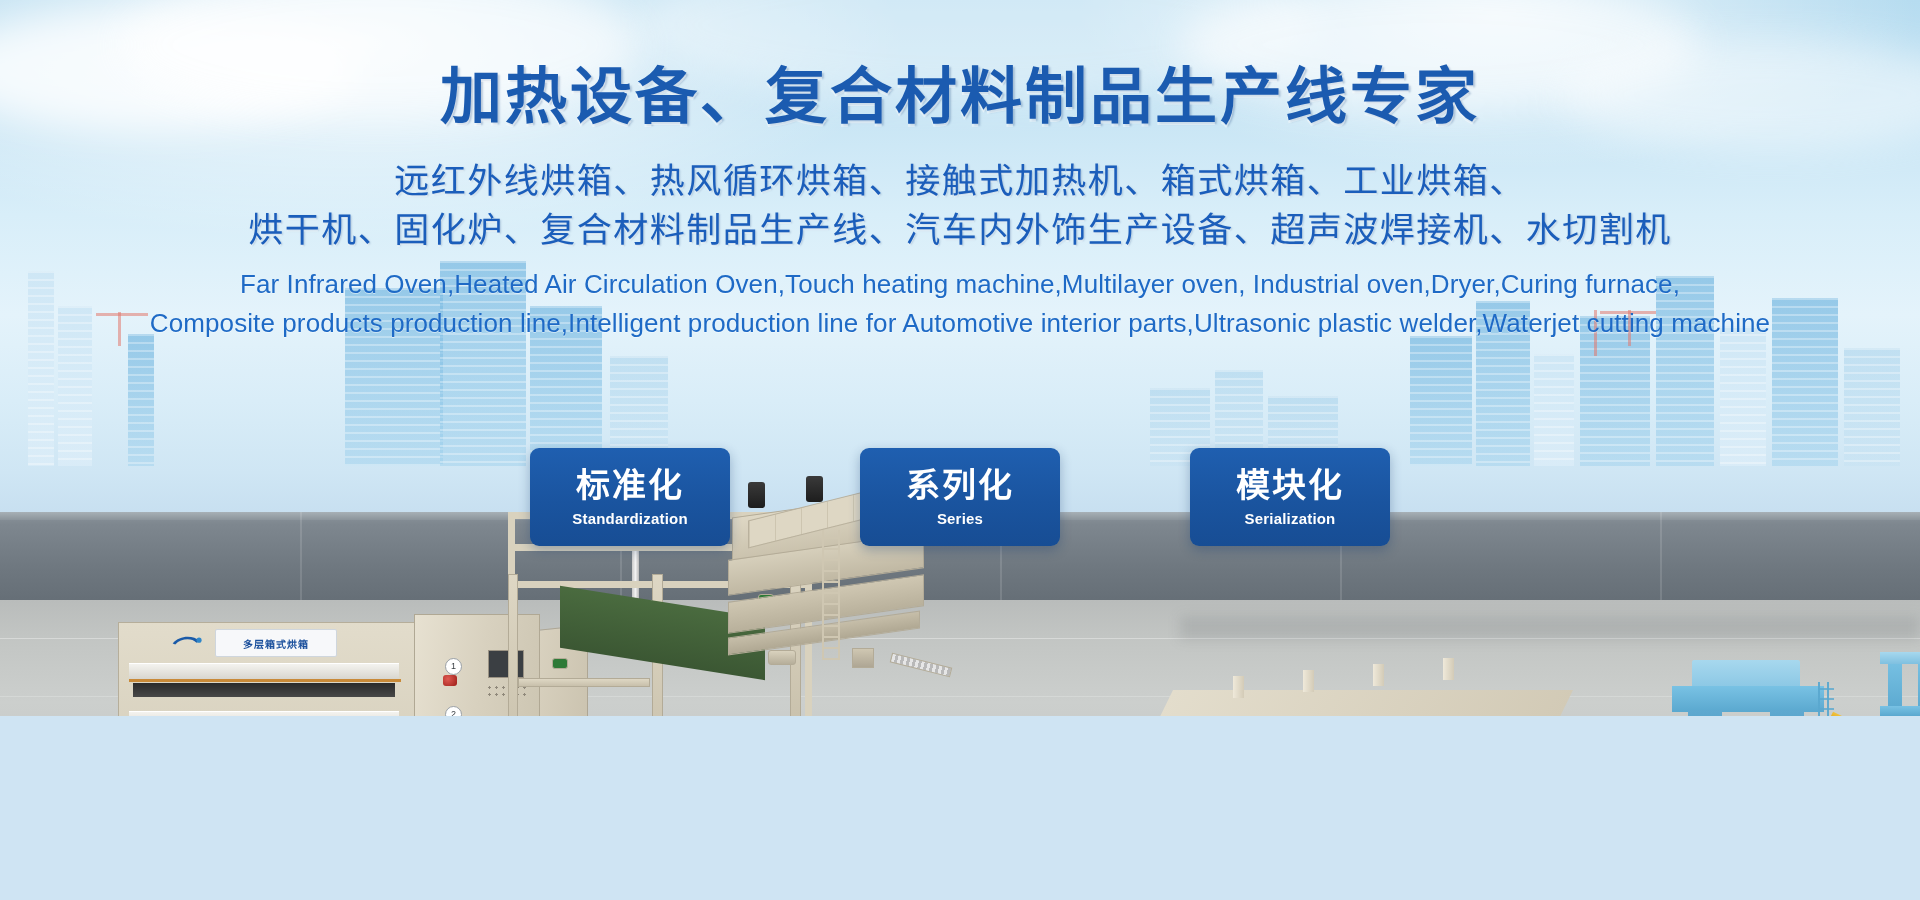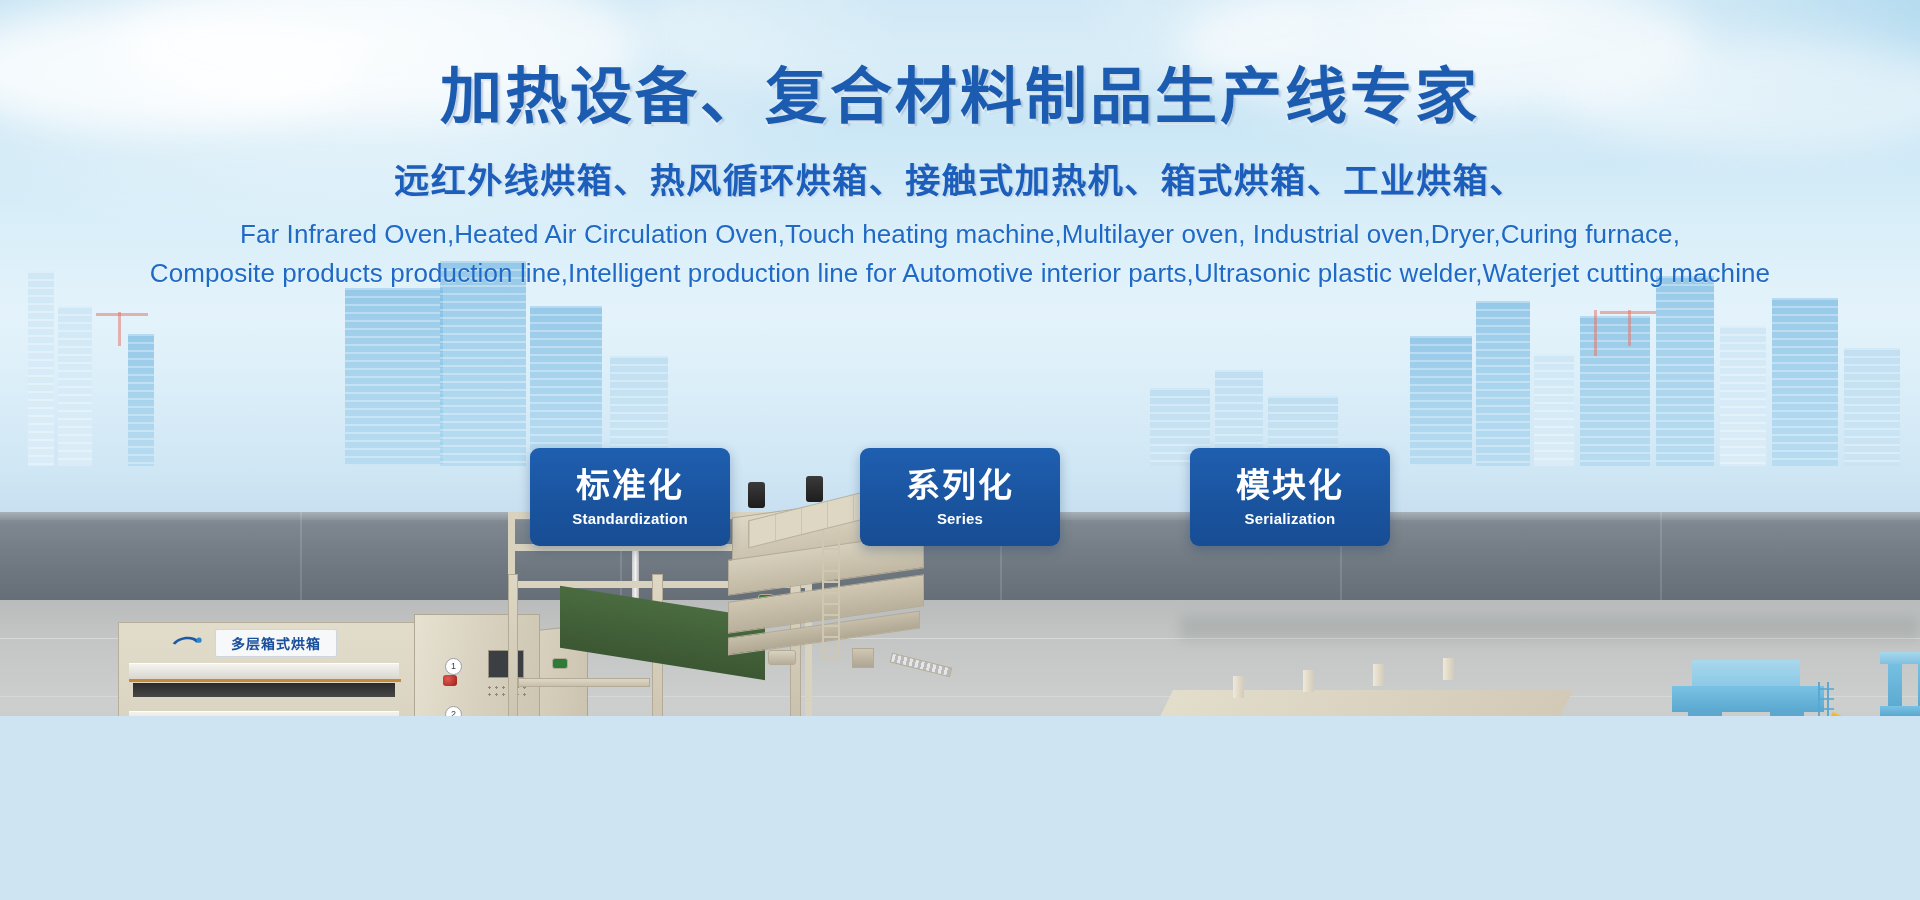--- a/index.html
+++ b/index.html
@@ -65,21 +65,21 @@
     color:#1b5bb0;
     text-shadow:0 3px 0 rgba(255,255,255,.45), 2px 2px 2px rgba(20,60,120,.25);
   }
   .h2{
     margin-top:6px;
     font-size:41px;line-height:1.1;font-weight:bold;letter-spacing:.4px;
     color:#1c5fb4;
     text-shadow:0 2px 0 rgba(255,255,255,.40), 1px 1px 2px rgba(20,60,120,.22);
   }
   .cn-line{
-    font-size:35px;line-height:1.42;font-weight:bold;letter-spacing:1.5px;
+    font-size:35px;line-height:1.42;font-weight:normal;letter-spacing:1.5px;
     color:#1b5ebb;
     text-shadow:0 2px 0 rgba(255,255,255,.4),1px 1px 2px rgba(20,60,120,.25);
   }
   .cn-block{margin-top:26px;}
   .en-line{
     font-size:26px;line-height:1.5;font-weight:normal;letter-spacing:.1px;
     color:#1e6ac6;
     text-shadow:0 1px 0 rgba(255,255,255,.45);
   }
   .en-block{margin-top:10px;}
@@ -114,21 +114,21 @@
     background:linear-gradient(100deg,#e7e1d1 0%,#d8d1bf 45%,#c9c2ae 100%);border:1px solid #b0a894;}
   #oven-multilayer .cab2{position:absolute;left:404px;top:6px;width:64px;height:216px;
     background:linear-gradient(100deg,#dcd5c3,#c7bfab);border:1px solid #aea694;transform:skewY(-6deg);}
   #oven-multilayer .shelf{position:absolute;left:10px;width:270px;height:16px;
     background:linear-gradient(180deg,#f4f3ef,#d6d4cc);border-top:1px solid #fff;}
   #oven-multilayer .gap{position:absolute;left:14px;width:262px;height:14px;
     background:linear-gradient(180deg,#2b2b2b,#474747);}
   #oven-multilayer .orange{position:absolute;left:10px;width:272px;height:3px;background:#c98a38;}
   #oven-multilayer .signbox{position:absolute;left:96px;top:6px;width:120px;height:26px;
     background:#f7f8fa;border:1px solid #cfd6dd;border-radius:2px;display:flex;align-items:center;justify-content:center;}
-  #oven-multilayer .signbox span{font-size:14px;color:#1a4f9c;font-weight:bold;letter-spacing:1px;}
+  #oven-multilayer .signbox span{font-size:10px;color:#1a4f9c;font-weight:bold;letter-spacing:1px;}
   #oven-multilayer .logo{position:absolute;left:52px;top:10px;width:34px;height:16px;}
   #oven-multilayer .knob{position:absolute;width:14px;height:11px;border-radius:3px;
     background:radial-gradient(circle at 35% 35%,#e05a52,#9c1d17);}
   #oven-multilayer .num{position:absolute;width:15px;height:15px;border-radius:50%;
     background:#fff;border:1px solid #9aa0a6;color:#3a3f44;font-size:9px;line-height:14px;text-align:center;}
   #oven-multilayer .screen{position:absolute;left:370px;top:28px;width:34px;height:26px;background:#3b3f43;border:1px solid #9b9384;}
   #oven-multilayer .vents{position:absolute;left:368px;top:62px;width:40px;height:16px;
     background:radial-gradient(circle,#8f887a 1px,transparent 1.4px) 0 0/7px 7px;}
 
   
@@ -222,20 +222,21 @@
     <div class="gline" style="left:0;top:96px;width:1920px;opacity:.6;"></div>
     <div class="gdark" style="left:1180px;top:16px;width:740px;height:24px;"></div>
     <div class="gdark" style="left:1500px;top:150px;width:420px;height:110px;opacity:.7;"></div>
     <div class="gdark" style="left:0px;top:200px;width:560px;height:90px;opacity:.5;"></div>
   </div>
 
   <div class="textwrap">
     <div class="h1">加热设备、复合材料制品生产线专家</div>
     <div class="cn-block">
       <div class="cn-line">远红外线烘箱、热风循环烘箱、接触式加热机、箱式烘箱、工业烘箱、</div>
+      <div class="cn-line">烘干机、固化炉、复合材料制品生产线、汽车内外饰生产设备、超声波焊接机、水切割机</div>
     </div>
     <div class="en-block">
       <div class="en-line">Far Infrared Oven,Heated Air Circulation Oven,Touch heating machine,Multilayer oven, Industrial oven,Dryer,Curing furnace,</div>
       <div class="en-line">Composite products production line,Intelligent production line for Automotive interior parts,Ultrasonic plastic welder,Waterjet cutting machine</div>
     </div>
   </div>
 
   <div class="badges">
     <div class="badge">
       <div class="cn">标准化</div>

